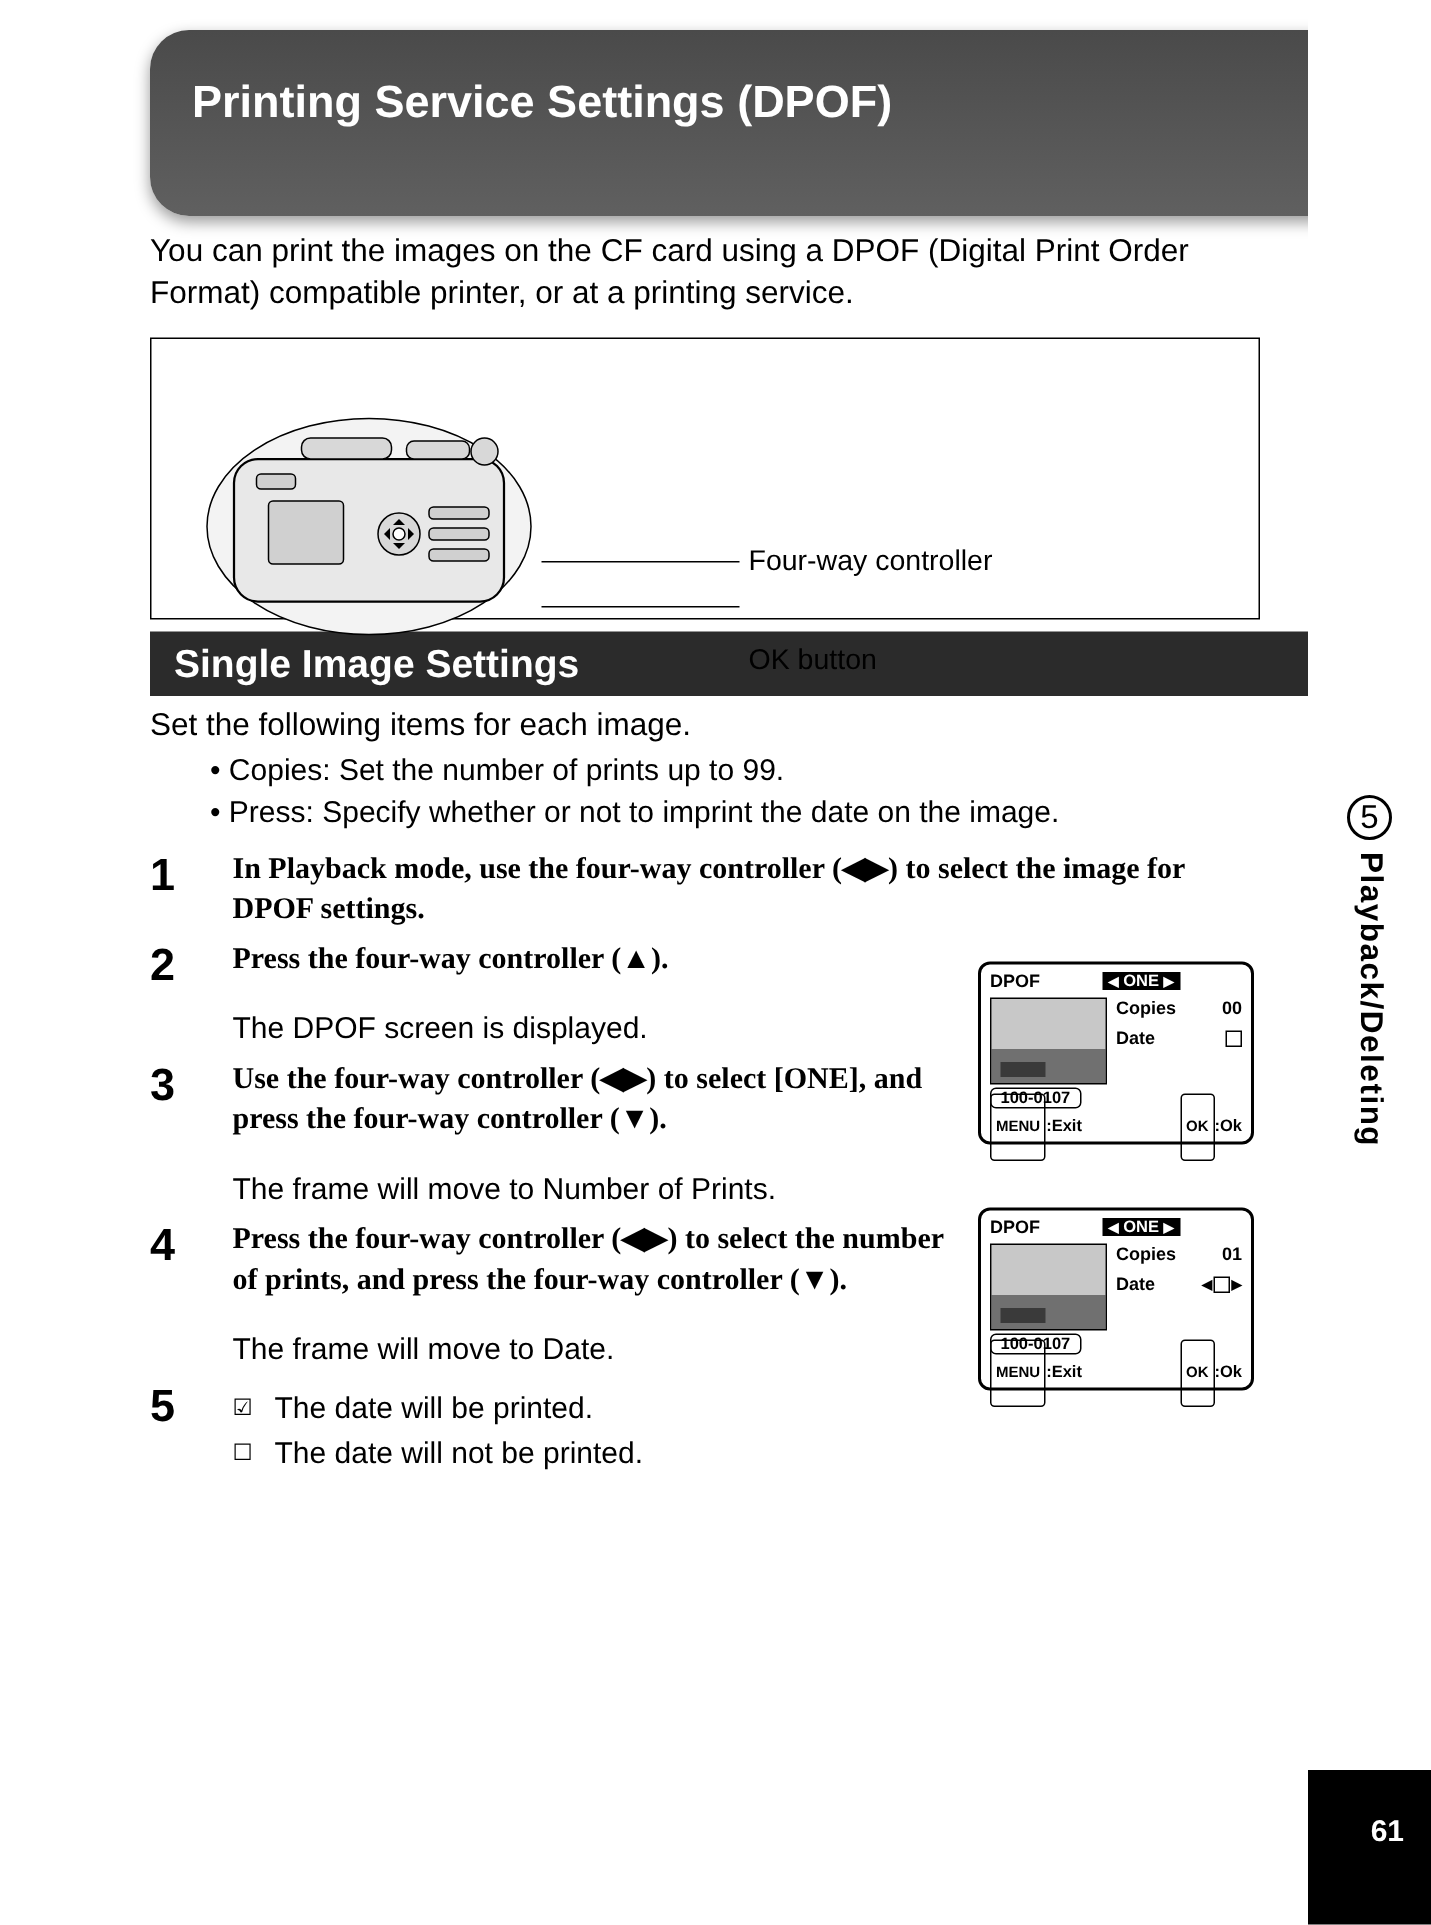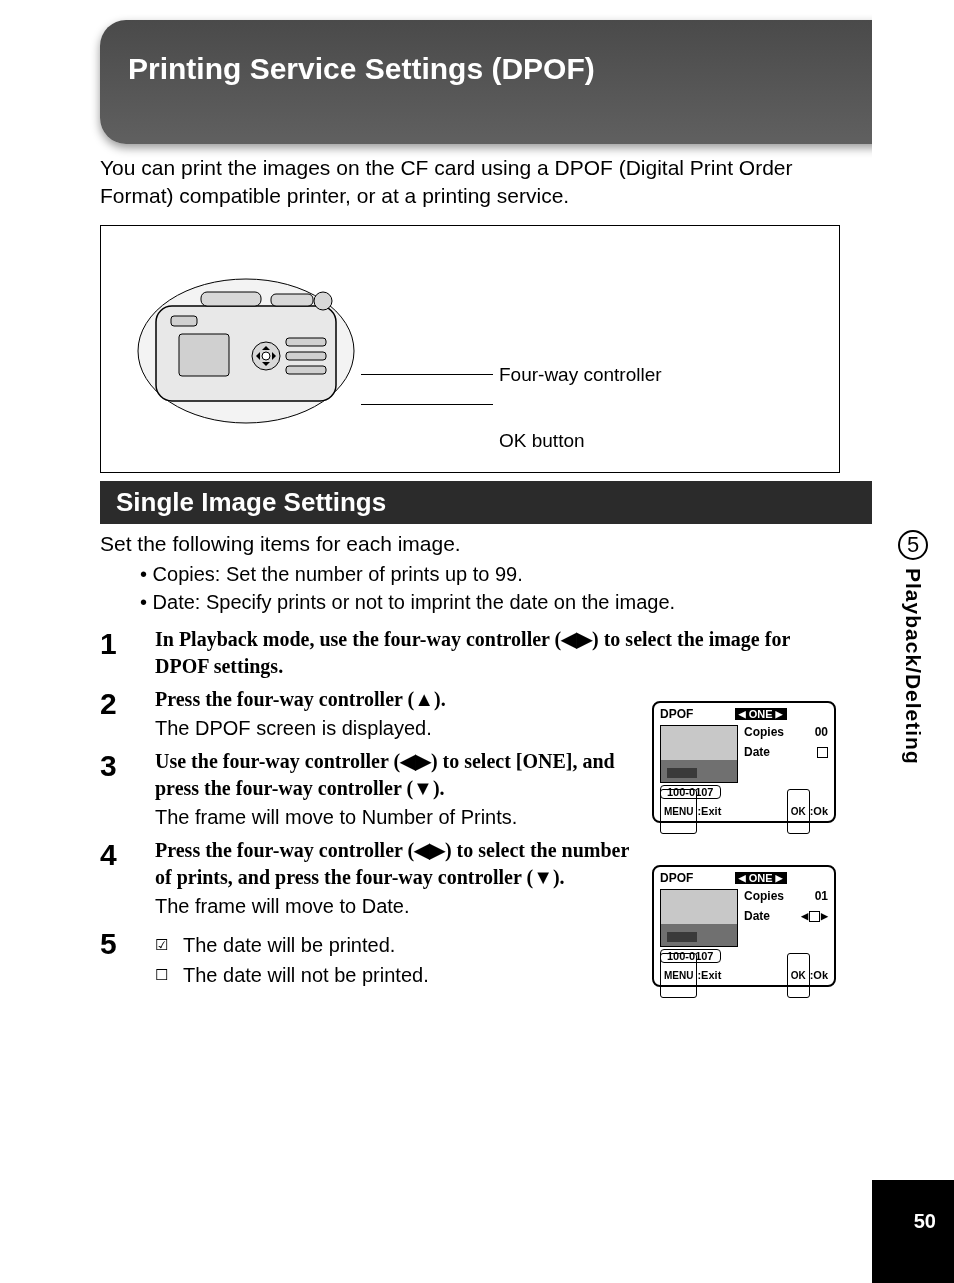--- a/index.html
+++ b/index.html
@@ -81,21 +81,21 @@
   .intro {
     width: 740px;
     margin-top: 10px;
     font-size: 21px;
     line-height: 1.35;
   }
   .diagram-box {
     width: 740px;
     border: 1px solid #000;
     margin-top: 14px;
-    height: 248px;
+    height: 188px;
     position: relative;
   }
   .camera-svg {
     position: absolute;
     left: 30px;
     top: 30px;
     width: 230px;
     height: 180px;
   }
   .callout-line1 {
@@ -169,21 +169,21 @@
   .step-body { flex: 1; }
   .step-bold {
     font-weight: bold;
     font-size: 20px;
     line-height: 1.35;
     font-family: Liberation Serif, serif;
   }
   .step-plain {
     font-size: 20px;
     line-height: 1.35;
-    margin-top: 2px;
+    margin-top: 20px;
   }
   .sub-items {
     margin-top: 4px;
   }
   .sub-row {
     display: flex;
     align-items: center;
     gap: 12px;
     font-size: 20px;
     line-height: 1.5;
@@ -268,21 +268,21 @@
 </head>
 <body>
 
 <div class="page">
   <div class="side-tab"></div>
   <div class="side-white"></div>
   <div class="side-content">
     <div class="side-circle">5</div>
     <div class="side-label">Playback/Deleting</div>
   </div>
-  <div class="pgnum">50</div>
+  <div class="pgnum">61</div>
 
   <div class="title-box">
     <span>Printing Service Settings (DPOF)</span>
   </div>
 
   <div class="intro">You can print the images on the CF card using a DPOF (Digital Print Order Format) compatible printer, or at a printing service.</div>
 
   <div class="diagram-box">
     <svg class="camera-svg" viewBox="0 0 230 180">
       <ellipse cx="115" cy="95" rx="108" ry="72" fill="#f3f3f3" stroke="#000" stroke-width="1"></ellipse>
@@ -306,21 +306,21 @@
     <div class="callout1">Four-way controller</div>
     <div class="callout-line2"></div>
     <div class="callout2">OK button</div>
   </div>
 
   <div class="section-bar">Single Image Settings</div>
 
   <div class="lead">Set the following items for each image.</div>
   <div class="bullets">
     <div>• <span>Copies: Set the number of prints up to 99.</span></div>
-    <div>• <span>Date: Specify prints or not to imprint the date on the image.</span></div>
+    <div>• <span>Press: Specify whether or not to imprint the date on the image.</span></div>
   </div>
 
   <div class="steps">
     <div class="step full">
       <div class="step-num">1</div>
       <div class="step-body">
         <div class="step-bold">In Playback mode, use the four-way controller (◀▶) to select the image for DPOF settings.</div>
       </div>
     </div>
 

